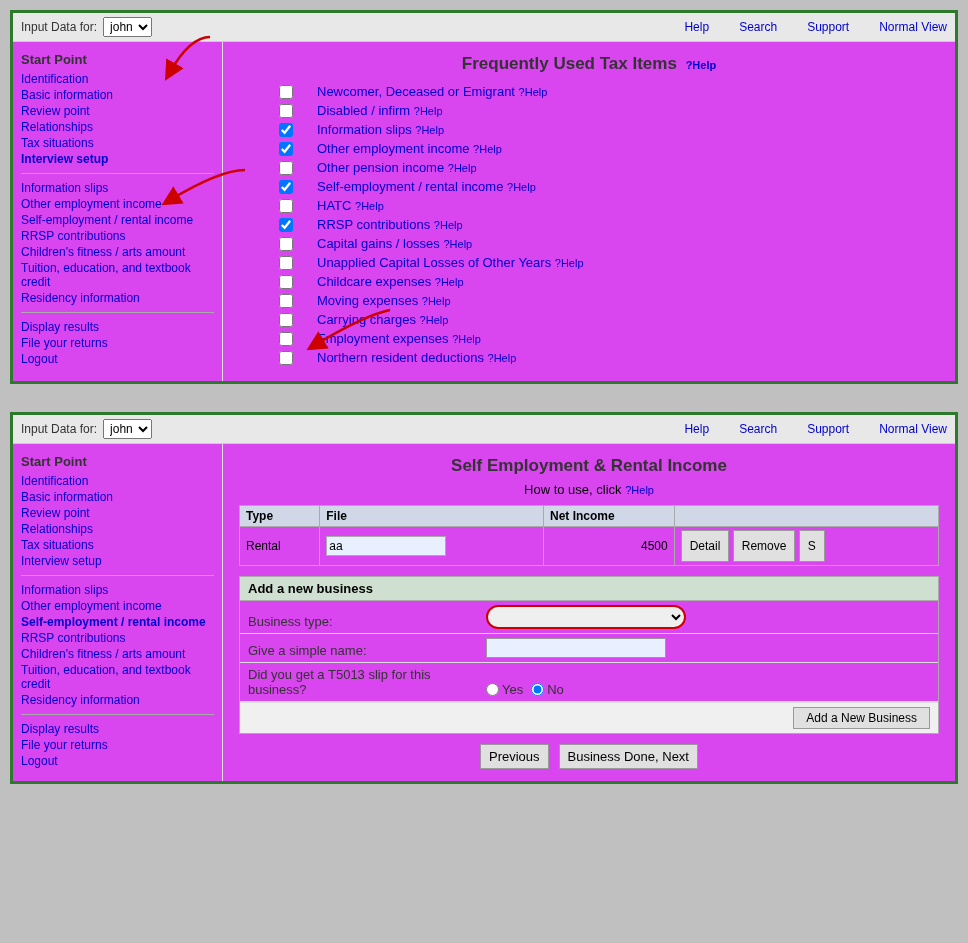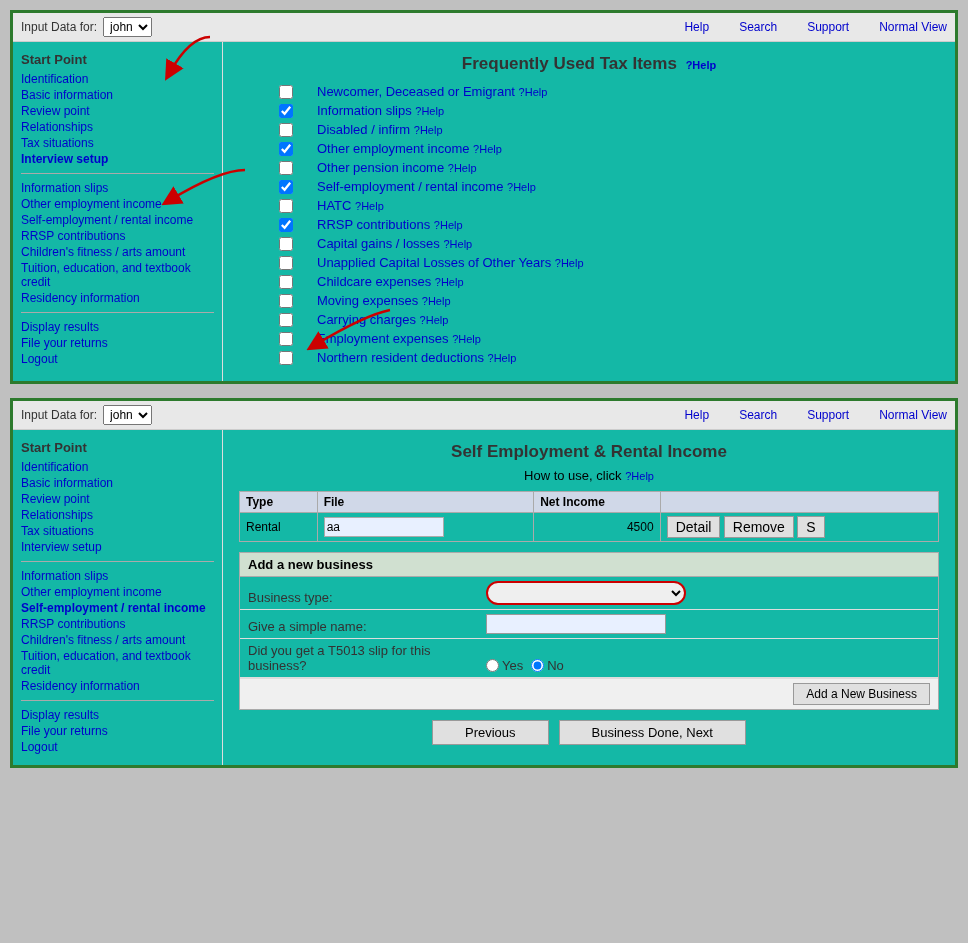--- a/index.html
+++ b/index.html
@@ -4,22 +4,22 @@
   <style>
     * { box-sizing: border-box; margin: 0; padding: 0; }
     body {
       font-family: Arial, sans-serif;
       font-size: 13px;
       background: #c0c0c0;
       padding: 10px;
     }
     .panel {
       border: 3px solid #2d7a2d;
-      background: #14b8a6;
-      margin-bottom: 14px;
+      background: #d946ef;
+      margin-bottom: 28px;
     }
     .top-bar {
       background: #e8e8e8;
       border-bottom: 1px solid #ccc;
       padding: 4px 8px;
       display: flex;
       align-items: center;
       gap: 6px;
     }
     .top-bar-label {
@@ -138,22 +138,22 @@
       font-size: 12px;
     }
     .business-table input[type="text"] {
       width: 120px;
       border: 1px solid #aaa;
       padding: 2px;
       background: #e8f0ff;
       font-size: 12px;
     }
     .business-table button {
-      font-size: 14px;
-      padding: 2px 8px;
+      font-size: 12px;
+      padding: 8px 8px;
       cursor: pointer;
       background: #e0e0e0;
       border: 1px solid #999;
     }
     .add-business-section {
       border: 1px solid #aaa;
       margin-bottom: 10px;
     }
     .add-business-header {
       background: #d0e0d0;
@@ -220,21 +220,21 @@
       border: 1px solid #999;
     }
     .bottom-nav {
       display: flex;
       justify-content: center;
       gap: 10px;
       margin-top: 8px;
     }
     .bottom-nav button {
       font-size: 13px;
-      padding: 4px 32px;
+      padding: 4px 8px;
       cursor: pointer;
       background: #e0e0e0;
       border: 1px solid #999;
     }
     
     .panel-wrapper {
       position: relative;
     }
     .checklist-container {
       padding-left: 40px;
@@ -290,26 +290,26 @@
           <span>Frequently Used Tax Items</span>
           <a class="help-link" style="font-size:11px; margin-left:4px;">?Help</a>
         </div>
         <div class="checklist-container">
 
         <div class="checklist-item">
               <input type="checkbox" style="">
               <label>Newcomer, Deceased or Emigrant <a class="help-link">?Help</a></label>
             </div>
             <div class="checklist-item">
+              <input type="checkbox" style="">
+              <label>Disabled / infirm <a class="help-link">?Help</a></label>
+            </div>
+            <div class="checklist-item">
               <input type="checkbox" checked="" style="">
               <label>Information slips <a class="help-link">?Help</a></label>
-            </div>
-            <div class="checklist-item">
-              <input type="checkbox" style="">
-              <label>Disabled / infirm <a class="help-link">?Help</a></label>
             </div>
             <div class="checklist-item">
               <input type="checkbox" checked="" style="">
               <label>Other employment income <a class="help-link">?Help</a></label>
             </div>
             <div class="checklist-item">
               <input type="checkbox" style="">
               <label>Other pension income <a class="help-link">?Help</a></label>
             </div>
             <div class="checklist-item">

